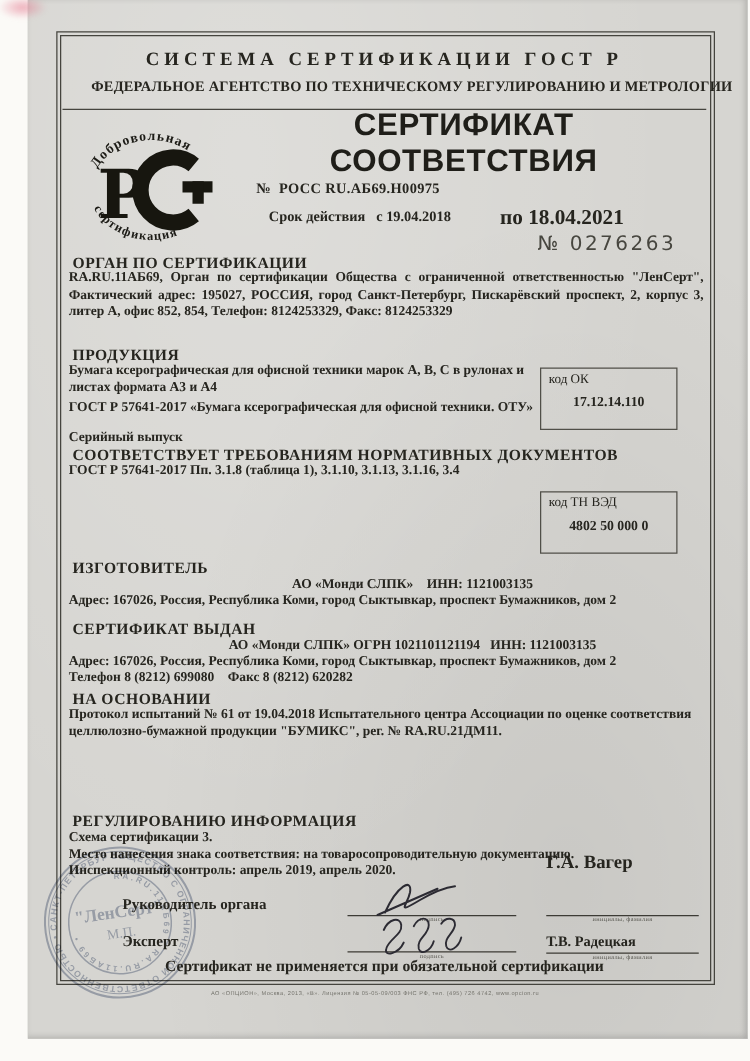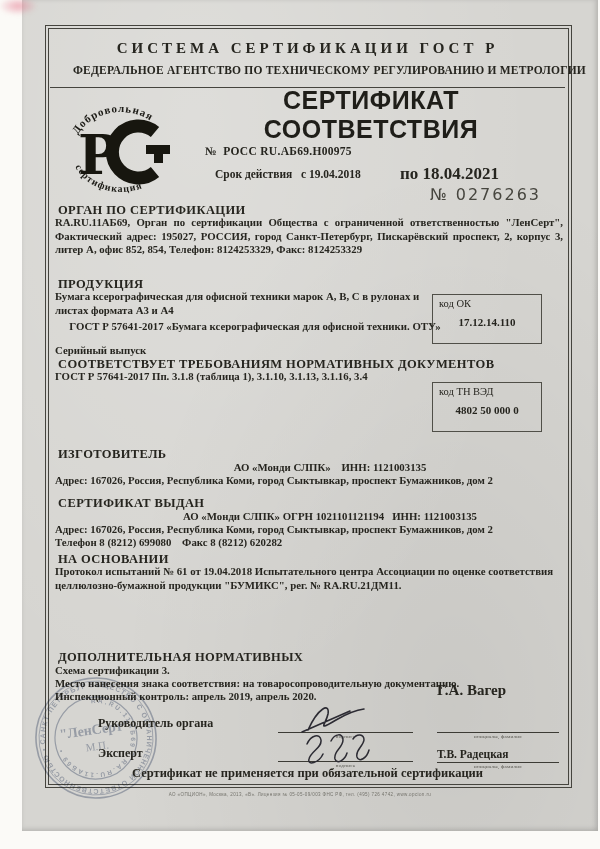--- a/index.html
+++ b/index.html
@@ -109,43 +109,43 @@
 
 <div class="t sb h1" style="left:58px;top:203px;">ОРГАН ПО СЕРТИФИКАЦИИ</div>
 <div class="t sb bd" style="left:55px;top:216px;width:508px;text-align:justify;">RA.RU.11АБ69, Орган по сертификации Общества с ограниченной ответственностью "ЛенСерт", Фактический адрес: 195027, РОССИЯ, город Санкт-Петербург, Пискарёвский проспект, 2, корпус 3, литер А, офис 852, 854, Телефон: 8124253329, Факс: 8124253329</div>
 
 <div class="t sb h1" style="left:58px;top:277px;">ПРОДУКЦИЯ</div>
 <div class="t sb bd" style="left:55px;top:290px;width:388px;">Бумага ксерографическая для офисной техники марок А, В, С в рулонах и листах формата А3 и А4</div>
 <div class="codebox" style="top:294px;">
   <div class="lbl">код ОК</div>
   <div class="val sb">17.12.14.110</div>
 </div>
-<div class="t sb bd" style="left:55px;top:320px;width:400px;text-align:center;">ГОСТ  Р 57641-2017 «Бумага ксерографическая для офисной техники. ОТУ»</div>
+<div class="t sb bd" style="left:55px;top:320px;width:400px;">ГОСТ  Р 57641-2017 «Бумага ксерографическая для офисной техники. ОТУ»</div>
 <div class="t sb bd" style="left:55px;top:344px;">Серийный выпуск</div>
 
 <div class="t sb h1" style="left:58px;top:357px;">СООТВЕТСТВУЕТ ТРЕБОВАНИЯМ НОРМАТИВНЫХ ДОКУМЕНТОВ</div>
 <div class="t sb bd" style="left:55px;top:370px;width:420px;">ГОСТ Р 57641-2017 Пп. 3.1.8 (таблица 1), 3.1.10, 3.1.13, 3.1.16, 3.4</div>
-<div class="codebox" style="top:382px;text-decoration:underline;">
+<div class="codebox" style="top:393px;text-decoration:underline;">
   <div class="lbl">код ТН ВЭД</div>
   <div class="val sb">4802 50 000 0</div>
 </div>
 
 <div class="t sb h1" style="left:58px;top:447px;">ИЗГОТОВИТЕЛЬ</div>
 <div class="t sb bd" style="left:100px;top:461px;width:460px;text-align:center;">АО «Монди СЛПК»&nbsp;&nbsp;&nbsp;&nbsp;ИНН: 1121003135</div>
 <div class="t sb bd" style="left:55px;top:474px;width:505px;">Адрес: 167026, Россия, Республика Коми, город Сыктывкар, проспект Бумажников, дом 2</div>
 
 <div class="t sb h1" style="left:58px;top:496px;">СЕРТИФИКАТ ВЫДАН</div>
 <div class="t sb bd" style="left:100px;top:510px;width:460px;text-align:center;">АО «Монди СЛПК» ОГРН 1021101121194&nbsp;&nbsp;&nbsp;ИНН: 1121003135</div>
 <div class="t sb bd" style="left:55px;top:523px;width:505px;">Адрес: 167026, Россия, Республика Коми, город Сыктывкар, проспект Бумажников, дом 2</div>
 <div class="t sb bd" style="left:55px;top:536px;width:505px;">Телефон 8 (8212) 699080&nbsp;&nbsp;&nbsp;&nbsp;Факс 8 (8212) 620282</div>
 
 <div class="t sb h1" style="left:58px;top:552px;">НА ОСНОВАНИИ</div>
 <div class="t sb bd" style="left:55px;top:565px;width:508px;">Протокол испытаний № 61 от 19.04.2018 Испытательного центра Ассоциации по оценке соответствия целлюлозно-бумажной продукции  "БУМИКС", рег. № RA.RU.21ДМ11.</div>
 
-<div class="t sb h1" style="left:58px;top:650px;">ДОПОЛНИТЕЛЬНАЯ НОРМАТИВНЫХ</div>
+<div class="t sb h1" style="left:58px;top:650px;">РЕГУЛИРОВАНИЮ ИНФОРМАЦИЯ</div>
 <div class="t sb bd" style="left:55px;top:664px;width:505px;">Схема сертификации 3.</div>
 <div class="t sb bd" style="left:55px;top:677px;width:505px;">Место нанесения знака соответствия: на товаросопроводительную документацию.</div>
 <div class="t sb bd" style="left:55px;top:690px;width:505px;">Инспекционный контроль: апрель 2019, апрель 2020.</div>
 
 <svg class="stampwrap" style="left:28px;top:670px;" width="136" height="136" viewBox="0 0 136 136">
   <defs>
     <path id="stampOuter" d="M 68,17 a 51,51 0 1 1 -0.01,0"></path>
     <path id="stampInner" d="M 68,33 a 35,35 0 1 1 -0.01,0"></path>
   </defs>
   <circle cx="68" cy="68" r="60" fill="none" stroke="var(--stamp)" stroke-width="1.6"></circle>

